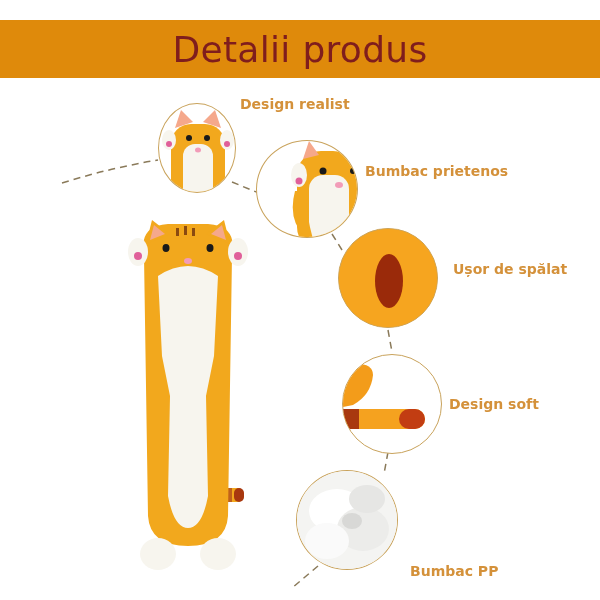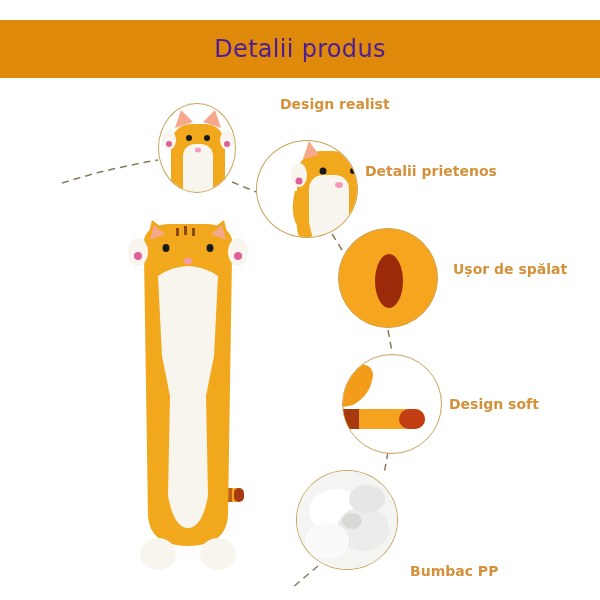--- a/index.html
+++ b/index.html
@@ -1,18 +1,18 @@
 <!DOCTYPE html>
 <html><head>
 <meta charset="utf-8">
 <style>
   html, body { margin: 0; padding: 0; }
   body { width: 600px; height: 600px; background: #ffffff; position: relative; overflow: hidden; font-family: "DejaVu Sans", sans-serif; }
   .banner { position: absolute; left: 0; top: 20px; width: 600px; height: 58px; background: #df8a0b; display: flex; align-items: center; justify-content: center; }
-  .banner-title { color: #4c1d95; font-size: 24px; font-weight: normal; letter-spacing: 0.3px; }
+  .banner-title { color: #7f1d1d; font-size: 36px; font-weight: normal; letter-spacing: 0.3px; }
   .canvas { position: absolute; left: 0; top: 78px; width: 600px; height: 522px; }
   .connector { position: absolute; left: 0; top: 0; }
   .feature-circle { position: absolute; border: 1.5px solid #c9a35c; border-radius: 50%; background: #fff; overflow: hidden; box-sizing: border-box; }
   .feature-label { position: absolute; color: #d4913a; font-size: 14px; font-weight: bold; white-space: nowrap; }
 </style>
 </head>
 <body>
 
 <div class="banner">
   <span class="banner-title">Detalii produs</span>
@@ -71,36 +71,36 @@
       <path d="M62 24 L56 6 L44 18 Z" fill="#f5a88b"></path>
       <circle cx="30" cy="34" r="3" fill="#1a1a1a"></circle>
       <circle cx="48" cy="34" r="3" fill="#1a1a1a"></circle>
       <ellipse cx="39" cy="46" rx="3" ry="2.5" fill="#f29cb8"></ellipse>
       <ellipse cx="10" cy="36" rx="7" ry="10" fill="#f7f5ee"></ellipse>
       <circle cx="10" cy="40" r="3" fill="#e0609a"></circle>
       <ellipse cx="68" cy="36" rx="7" ry="10" fill="#f7f5ee"></ellipse>
       <circle cx="68" cy="40" r="3" fill="#e0609a"></circle>
     </svg>
   </div>
-  <span class="feature-label" style="left:240px;top:18px;margin-left:40px;">Design realist</span>
+  <span class="feature-label" style="left:240px;top:18px;">Design realist</span>
 
   <div class="feature-circle" style="left:256px;top:62px;width:102px;height:98px;">
     <svg width="102" height="98" viewBox="0 0 102 98">
       <rect x="40" y="10" width="60" height="100" rx="24" fill="#f2a81d"></rect>
       <rect x="52" y="34" width="40" height="80" rx="14" fill="#f7f5ee"></rect>
       <path d="M46 18 L52 0 L62 14 Z" fill="#f5a88b"></path>
       <circle cx="66" cy="30" r="3.5" fill="#1a1a1a"></circle>
       <circle cx="96" cy="30" r="3" fill="#1a1a1a"></circle>
       <ellipse cx="82" cy="44" rx="4" ry="3" fill="#f29cb8"></ellipse>
       <ellipse cx="42" cy="34" rx="8" ry="12" fill="#f7f5ee"></ellipse>
       <circle cx="42" cy="40" r="3.5" fill="#e0609a"></circle>
       <path d="M38 50 Q30 80 50 98 L56 98 Q48 70 50 50 Z" fill="#f2a81d"></path>
     </svg>
   </div>
-  <span class="feature-label" style="left:365px;top:85px;">Detalii prietenos</span>
+  <span class="feature-label" style="left:365px;top:85px;">Bumbac prietenos</span>
 
   <div class="feature-circle" style="left:338px;top:150px;width:100px;height:100px;background:#f5a623;">
     <svg width="100" height="100" viewBox="0 0 100 100">
       <circle cx="50" cy="50" r="50" fill="#f6a51f"></circle>
       <ellipse cx="50" cy="52" rx="14" ry="27" fill="#9a2a0a"></ellipse>
     </svg>
   </div>
   <span class="feature-label" style="left:453px;top:183px;text-align:right;">Ușor de spălat</span>
 
   <div class="feature-circle" style="left:342px;top:276px;width:100px;height:100px;">

